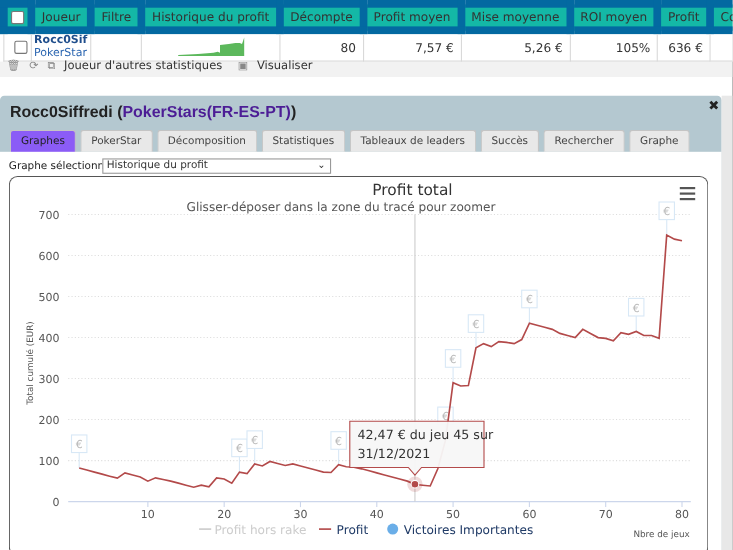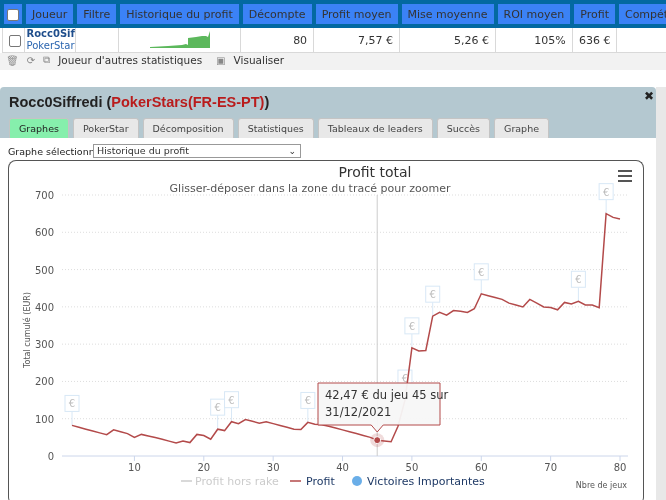--- a/index.html
+++ b/index.html
@@ -1,35 +1,35 @@
 <!DOCTYPE html>
 <html><head>
 <meta charset="utf-8">
 <style>
   * { box-sizing: border-box; }
   body { margin:0; width:666px; height:500px; overflow:hidden; background:#fff; font-family:"DejaVu Sans", sans-serif; font-size:11px; color:#333; position:relative; }
   
   .top { position:absolute; left:0; top:0; width:666px; height:70px; background:#f2f2f2; }
   table.players { border-collapse:collapse; position:absolute; left:0; top:0; background:#fff; }
-  table.players th { background:#3b82f6; font-weight:normal; font-size:11px; color:#333; height:24px; border:4px solid #0369a1; padding:0 6px; white-space:nowrap; }
+  table.players th { background:#14b8a6; font-weight:normal; font-size:11px; color:#333; height:24px; border:7px solid #0369a1; padding:0 6px; white-space:nowrap; }
   table.players td { height:25px; border:1px solid #d9d9d9; padding:0 6px; font-size:11px; text-align:right; white-space:nowrap; }
   .cb { width:12px; height:12px; border:1px solid #777; border-radius:2px; display:inline-block; background:#fff; vertical-align:middle; }
   .pname { text-align:left !important; padding:0 2px !important; overflow:hidden; width:47px; max-width:47px; }
   .pname .n1 { color:#1f4e8c; font-weight:bold; font-size:10px; display:block; line-height:12px; }
   .pname .n2 { color:#2a65b0; font-size:10px; display:block; line-height:12px; }
   .toolbar { position:absolute; left:0; top:50px; width:666px; height:20px; display:flex; align-items:center; gap:8px; padding-left:6px; font-size:10.5px; color:#333; }
   .toolbar .ic { color:#888; font-size:10px; }
   
   .dialog { position:absolute; left:0; top:87px; width:656px; height:413px; background:#b4c8d0; border-radius:4px 4px 0 0; }
   .dialog .title { position:absolute; left:9px; top:7px; font-size:14.5px; font-weight:bold; color:#222; font-family:"Liberation Sans", sans-serif; }
-  .dialog .title .site { color:#b91c1c; }
+  .dialog .title .site { color:#4c1d95; }
   .dialog .close { position:absolute; right:2px; top:2px; font-size:12px; font-weight:bold; color:#222; cursor:pointer; }
   .tabs { position:absolute; left:9px; top:31px; display:flex; gap:4px; }
   .tab { height:20px; padding:0 9px; background:#e8e8e8; border:1px solid #c4c4c4; border-bottom:none; border-radius:3px 3px 0 0; font-size:9.5px; line-height:20px; color:#444; font-family:"DejaVu Sans", sans-serif; }
-  .tab.active { background:#86efac; height:22px; color:#222; }
+  .tab.active { background:#8b5cf6; height:22px; color:#222; }
   .panel { position:absolute; left:0; top:51px; width:656px; height:362px; background:#fff; }
   .sel-label { position:absolute; left:8px; top:8px; font-size:9.5px; color:#222; }
   .sel { position:absolute; left:93px; top:6px; width:208px; height:14px; border:1px solid #999; font-size:9.5px; padding-left:3px; line-height:12px; background:#fff; }
   .sel .arr { position:absolute; right:4px; top:0; font-size:9px; }
   .chartbox { position:absolute; left:8px; top:22px; width:636px; height:345px; border:1px solid #555; border-radius:8px; border-bottom:none; }
   svg text { font-family:"DejaVu Sans", sans-serif; }
   .scrollbar { position:absolute; right:0; top:87px; width:10px; height:413px; background:#e8e8e8; }
 </style>
 </head>
 <body>
@@ -88,20 +88,21 @@
     (<span class="site">PokerStars(FR-ES-PT)</span>)
   </div>
   <div class="close">✖</div>
   <div class="tabs">
     <div class="tab active">Graphes</div>
     <div class="tab">PokerStar</div>
     <div class="tab">Décomposition</div>
     <div class="tab">Statistiques</div>
     <div class="tab">Tableaux de leaders</div>
     <div class="tab">Succès</div>
+    <div class="tab">Rechercher</div>
     <div class="tab">Graphe</div>
   </div>
   <div class="panel">
     <span class="sel-label">Graphe sélectionné :</span>
     <div class="sel">
       <span>Historique du profit</span>
       <span class="arr">⌄</span>
     </div>
     <div class="chartbox"></div>
   </div>

